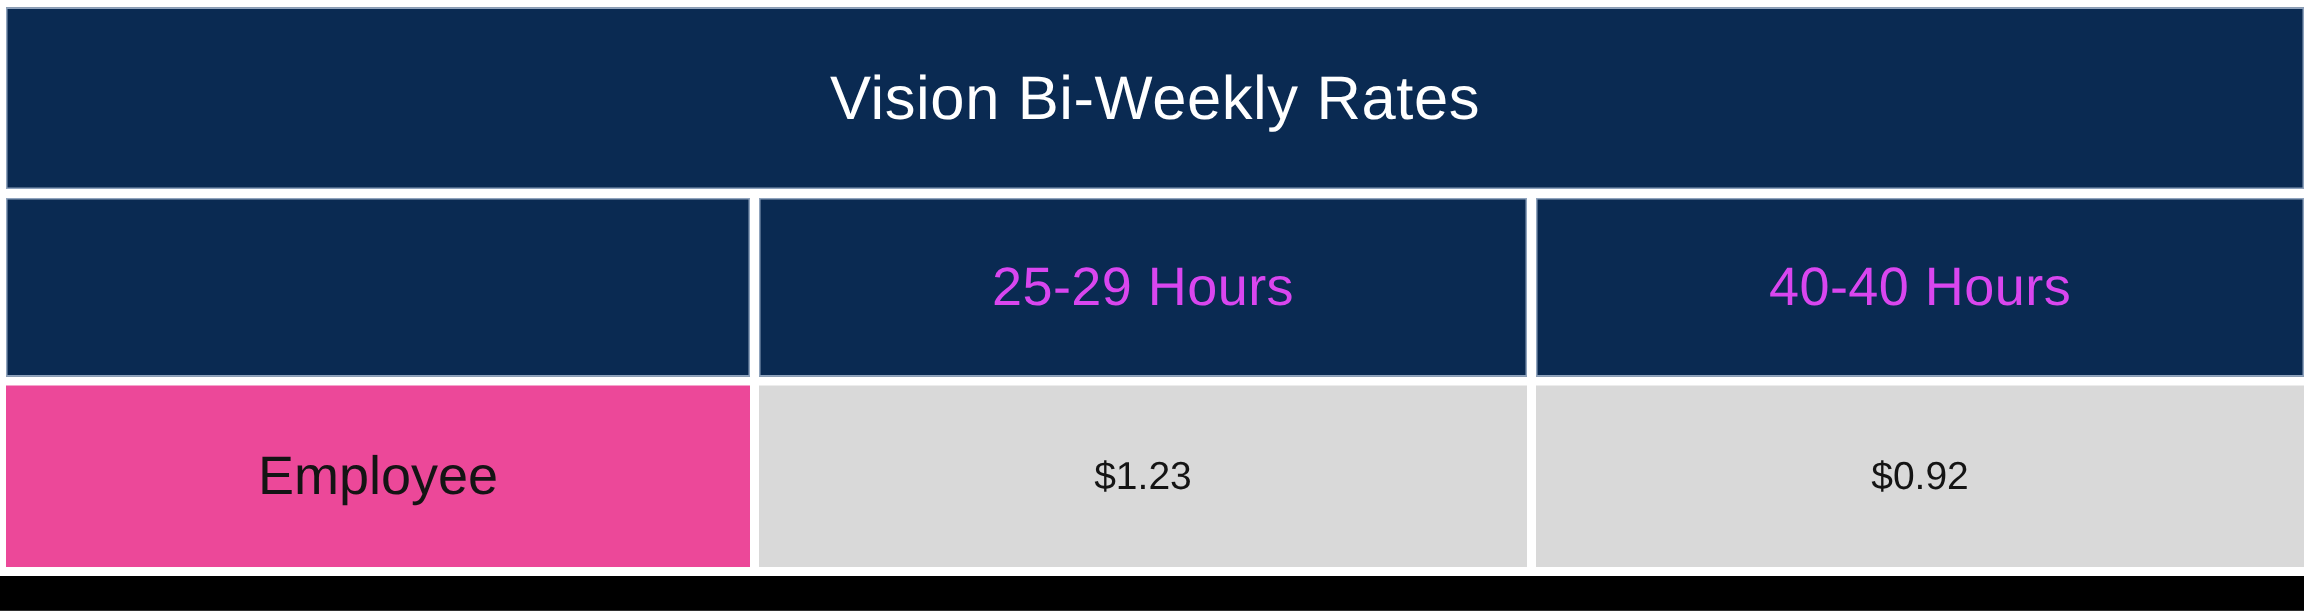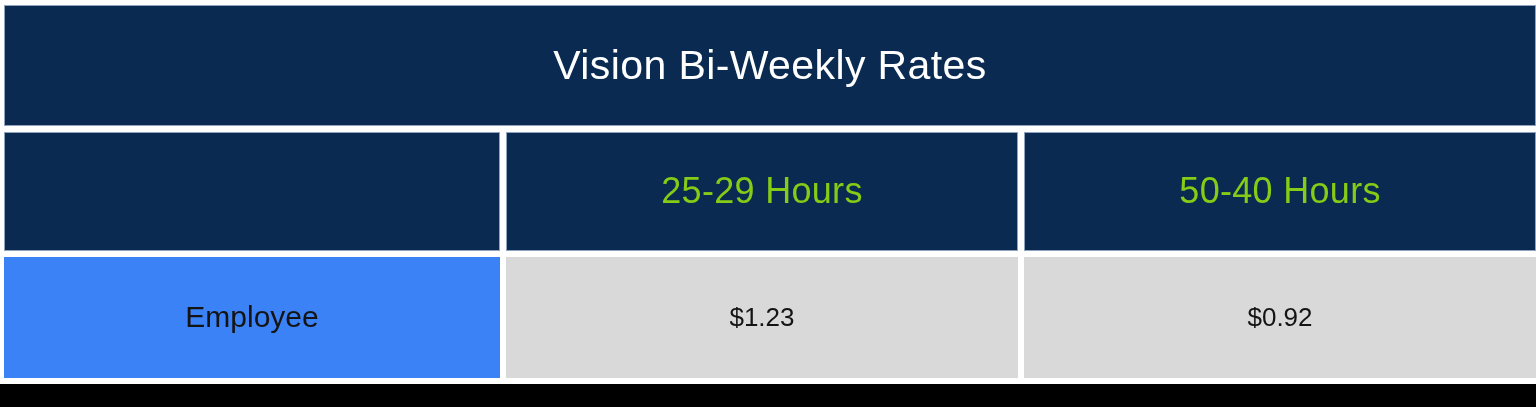--- a/index.html
+++ b/index.html
@@ -53,37 +53,37 @@
     height: 68px;
     font-size: 41px;
     letter-spacing: 0.4px;
     line-height: 1;
     border: 1px solid #8fa3bd;
   }
 
   
   .col-header {
     background: #0a2a52;
-    color: #84cc16;
+    color: #d946ef;
     height: 66px;
     font-size: 36px;
     letter-spacing: 0.3px;
     line-height: 1;
     border: 1px solid #8fa3bd;
   }
   .col-header.blank-corner {
     color: transparent;
   }
 
   
   .row-label {
-    background: #3b82f6;
+    background: #ec4899;
     color: #141414;
     height: 70px;
-    font-size: 30px;
+    font-size: 36px;
     text-align: left;
     padding-left: 22px;
     line-height: 1;
   }
   .rate-cell {
     background: #d9d9d9;
     color: #141414;
     height: 70px;
     font-size: 26px;
     text-align: center;
@@ -105,21 +105,21 @@
       <col class="c-rate">
       <col class="c-rate">
     </colgroup>
     <tbody>
       <tr>
         <td class="title-cell" colspan="3">Vision Bi-Weekly Rates</td>
       </tr>
       <tr>
         <td class="col-header blank-corner"></td>
         <td class="col-header">25-29 Hours</td>
-        <td class="col-header">50-40 Hours</td>
+        <td class="col-header">40-40 Hours</td>
       </tr>
       <tr>
         <td class="row-label">Employee</td>
         <td class="rate-cell">$1.23</td>
         <td class="rate-cell">$0.92</td>
       </tr>
     </tbody>
   </table>
 
 </div>

